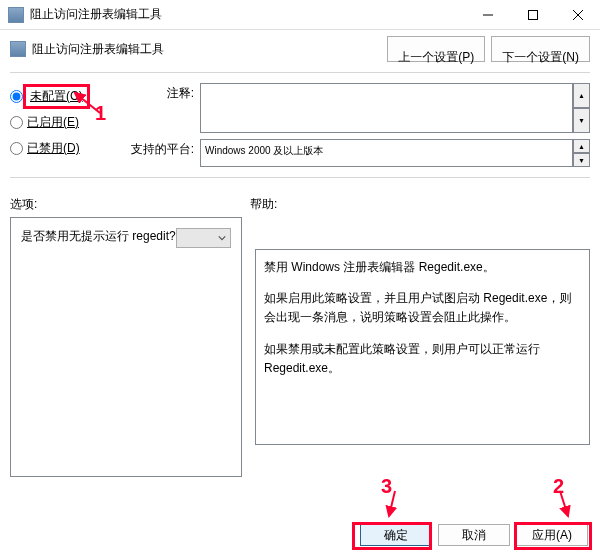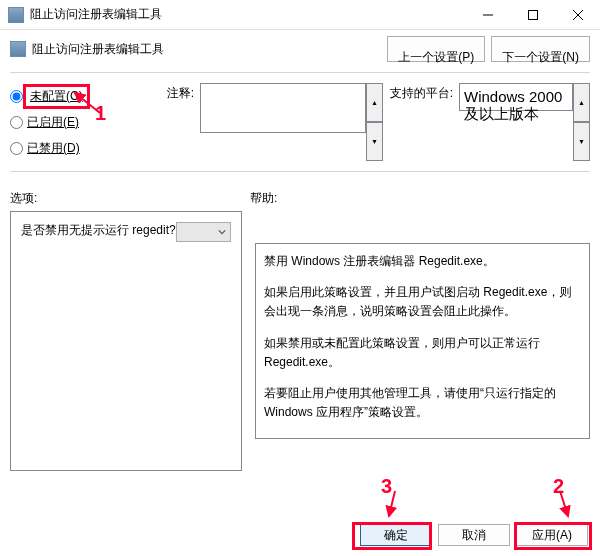--- a/index.html
+++ b/index.html
@@ -19,27 +19,27 @@
 .nav-btn { height: 22px; padding: 12px 10px; background: #fdfdfd; border: 1px solid #adadad; cursor: pointer; font-size: 12px; }
 
 .divider { height: 1px; background: #d6d6d6; margin: 4px 10px; }
 
 .config-area { display: flex; padding: 6px 10px 0 10px; }
 .radios { width: 120px; position: relative; text-decoration: underline; }
 .radio-row { display: flex; align-items: center; height: 26px; font-size: 12px; }
 .radio-row input { margin-right: 4px; }
 .selected-highlight { outline: 3px solid #ff0033; outline-offset: 1px; padding: 0 3px; }
 
-.right-fields { flex: 1; display: flex; flex-direction: row; gap: 6px; }
+.right-fields { flex: 1; display: flex; flex-direction: column; gap: 6px; }
 .field-row { display: flex; }
 .field-label { width: 70px; padding-top: 2px; text-align: right; padding-right: 6px; color: #000; }
 .comment-box { flex: 1; height: 50px; border: 1px solid #828790; background: #fff; resize: none; font-size: 12px; padding: 2px; }
 .spinner-col { width: 17px; display: flex; flex-direction: column; }
 .spin { flex: 1; border: 1px solid #828790; background: #f0f0f0; display: flex; align-items: center; justify-content: center; font-size: 8px; }
-.platform-box { flex: 1; height: 28px; border: 1px solid #828790; background: #fff; padding: 4px; font-size: 15px; }
+.platform-box { flex: 1; height: 28px; border: 1px solid #828790; background: #fff; padding: 4px; font-size: 10px; }
 
 .labels-row { display: flex; padding: 14px 10px 4px 10px; }
 .labels-row .col1 { width: 240px; }
 .labels-row .col2 { flex: 1; }
 
 .body-row { display: flex; padding: 0 10px; gap: 13px; align-items: center; }
 .options-box { width: 232px; height: 260px; border: 1px solid #828790; background: #fff; padding: 10px; font-size: 12px; display: flex; align-items: flex-start; }
 .options-box .opt-label { flex: 1; }
 .dropdown { width: 55px; height: 20px; border: 1px solid #adadad; background: #e7e7e7; display: flex; align-items: center; justify-content: flex-end; padding-right: 4px; }
 .dropdown svg { width: 8px; height: 8px; }
@@ -141,21 +141,20 @@
     <div class="dropdown">
       <svg viewBox="0 0 10 10">
           <path d="M1 3 L5 7 L9 3" fill="none" stroke="#555" stroke-width="1.5"></path>
         </svg>
     </div>
   </div>
   <div class="help-box">
     <p>禁用 Windows 注册表编辑器 Regedit.exe。</p>
     <p>如果启用此策略设置，并且用户试图启动 Regedit.exe，则会出现一条消息，说明策略设置会阻止此操作。</p>
     <p>如果禁用或未配置此策略设置，则用户可以正常运行 Regedit.exe。</p>
-    <p>若要阻止用户使用其他管理工具，请使用“只运行指定的 Windows 应用程序”策略设置。</p>
   </div>
 </div>
 
 <div class="footer">
   <button class="footer-btn" style="border-color:#2a628f;background:#e5f1fb">确定</button>
   <button class="footer-btn">取消</button>
   <button class="footer-btn">
       <span>应用(A)</span>
     </button>
 </div>

